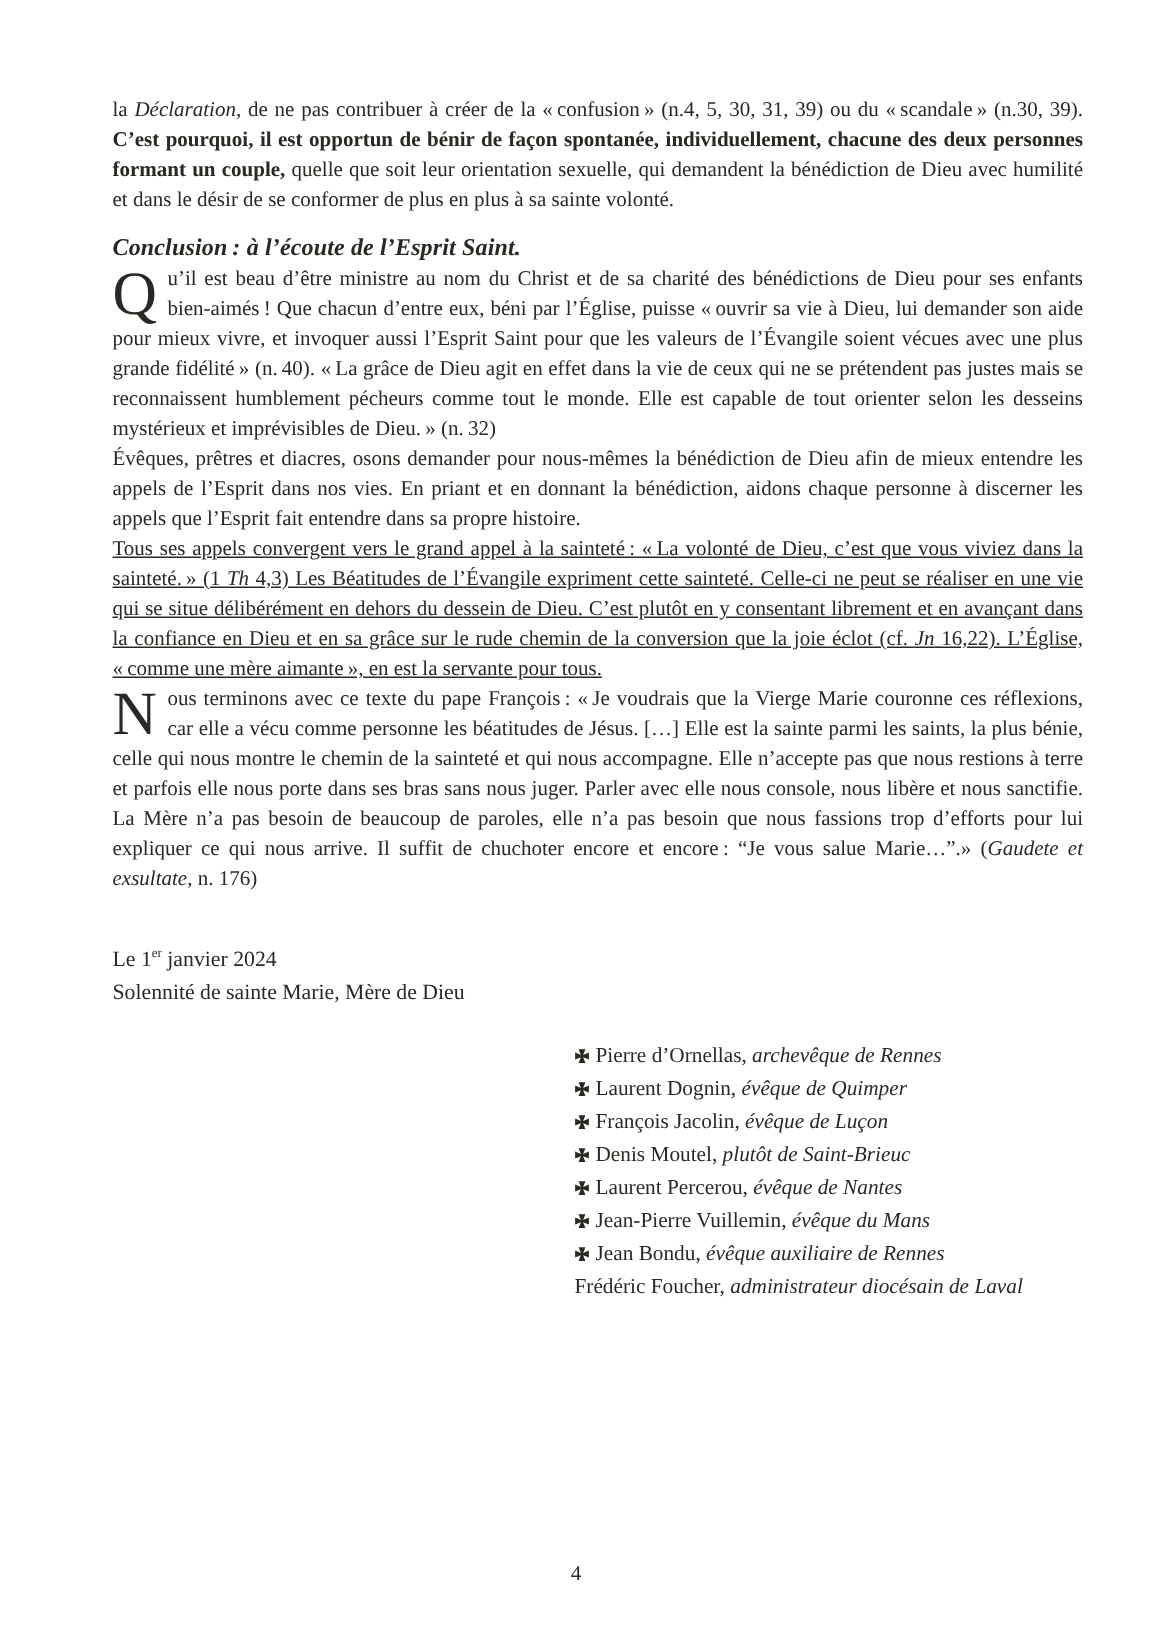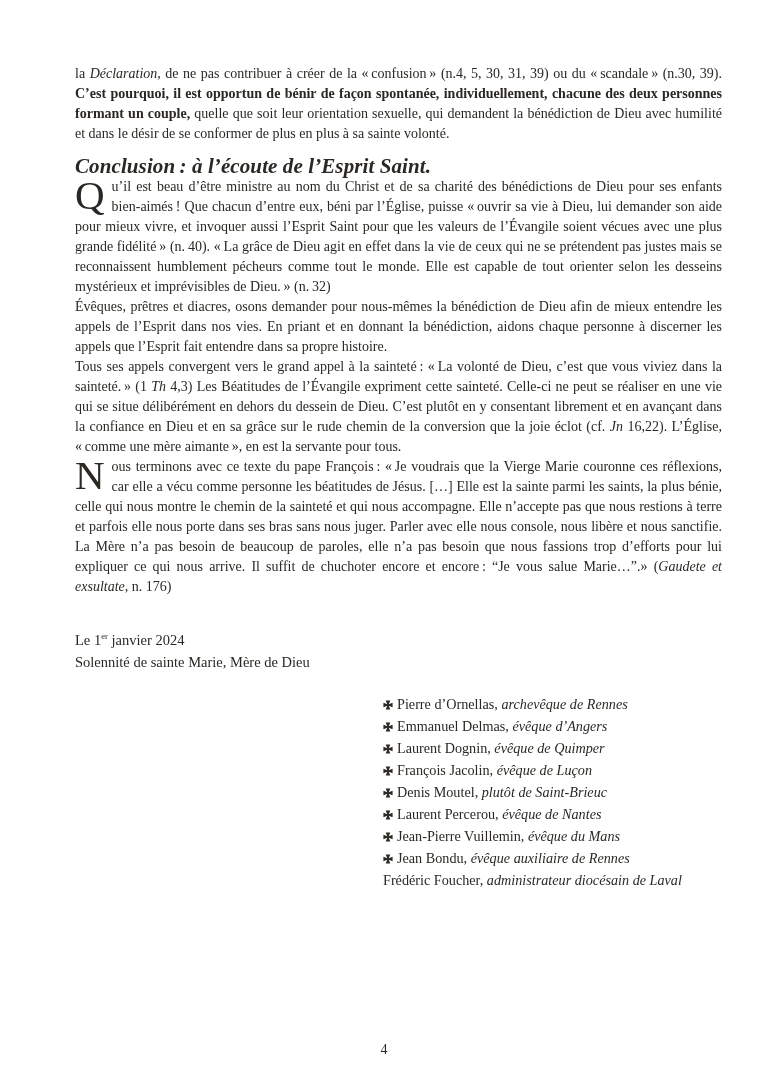--- a/index.html
+++ b/index.html
@@ -19,29 +19,29 @@
     margin: 0;
     font-size: 14px;
     line-height: 20px;
     text-align: justify;
   }
   .seg.italic { font-style: italic; }
   .seg.bold   { font-weight: bold; }
   .seg.sup    { vertical-align: super; font-size: 0.6em; line-height: 0; text-align: right; }
   .section-heading {
     margin: 11px 0 0 0;
-    font-size: 21px;
+    font-size: 16px;
     line-height: 22px;
     font-weight: bold;
     font-style: italic;
     letter-spacing: 0.1px;
   }
   .para-q      { margin-top: 7px; }
   .para-eveques{ margin-top: 5px; }
-  .para-tous   { margin-top: 5px; }
+  .para-tous   { margin-top: 5px; text-decoration: underline; }
   .para-n      { margin-top: 6px; }
   .dropcap {
     float: left;
     font-size: 41px;
     line-height: 33px;
     padding: 2px 7px 0 0;
   }
   .dateline, .feast {
     font-size: 14.5px;
     line-height: 22px;
@@ -101,27 +101,20 @@
              M1 6.5 L1 17.5 L10.2 13.8 L10.2 10.2 Z
              M23 17.5 L23 6.5 L13.8 10.2 L13.8 13.8 Z
              M10.2 10.2 L13.8 10.2 L13.8 13.8 L10.2 13.8 Z"></path>
   </svg><span class="sig-name">Pierre d’Ornellas, </span><span class="sig-title">archevêque de Rennes</span></div>
       <div class="sig-line"><svg class="cross-icon" viewBox="0 0 24 24" xmlns="http://www.w3.org/2000/svg" aria-hidden="true">
     <path d="M6.5 1 L17.5 1 L13.8 10.2 L10.2 10.2 Z
              M17.5 23 L6.5 23 L10.2 13.8 L13.8 13.8 Z
              M1 6.5 L1 17.5 L10.2 13.8 L10.2 10.2 Z
              M23 17.5 L23 6.5 L13.8 10.2 L13.8 13.8 Z
              M10.2 10.2 L13.8 10.2 L13.8 13.8 L10.2 13.8 Z"></path>
-  </svg><span class="sig-name">Emmanuel Delmas, </span><span class="sig-title">évêque d’Angers</span></div>
-      <div class="sig-line"><svg class="cross-icon" viewBox="0 0 24 24" xmlns="http://www.w3.org/2000/svg" aria-hidden="true">
-    <path d="M6.5 1 L17.5 1 L13.8 10.2 L10.2 10.2 Z
-             M17.5 23 L6.5 23 L10.2 13.8 L13.8 13.8 Z
-             M1 6.5 L1 17.5 L10.2 13.8 L10.2 10.2 Z
-             M23 17.5 L23 6.5 L13.8 10.2 L13.8 13.8 Z
-             M10.2 10.2 L13.8 10.2 L13.8 13.8 L10.2 13.8 Z"></path>
   </svg><span class="sig-name">Laurent Dognin, </span><span class="sig-title">évêque de Quimper</span></div>
       <div class="sig-line"><svg class="cross-icon" viewBox="0 0 24 24" xmlns="http://www.w3.org/2000/svg" aria-hidden="true">
     <path d="M6.5 1 L17.5 1 L13.8 10.2 L10.2 10.2 Z
              M17.5 23 L6.5 23 L10.2 13.8 L13.8 13.8 Z
              M1 6.5 L1 17.5 L10.2 13.8 L10.2 10.2 Z
              M23 17.5 L23 6.5 L13.8 10.2 L13.8 13.8 Z
              M10.2 10.2 L13.8 10.2 L13.8 13.8 L10.2 13.8 Z"></path>
   </svg><span class="sig-name">François Jacolin, </span><span class="sig-title">évêque de Luçon</span></div>
       <div class="sig-line"><svg class="cross-icon" viewBox="0 0 24 24" xmlns="http://www.w3.org/2000/svg" aria-hidden="true">
     <path d="M6.5 1 L17.5 1 L13.8 10.2 L10.2 10.2 Z

